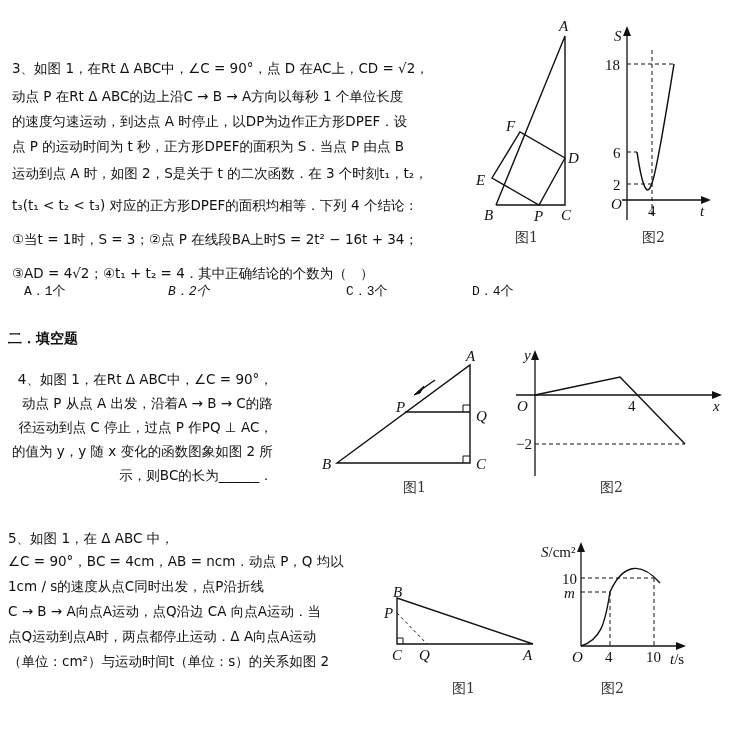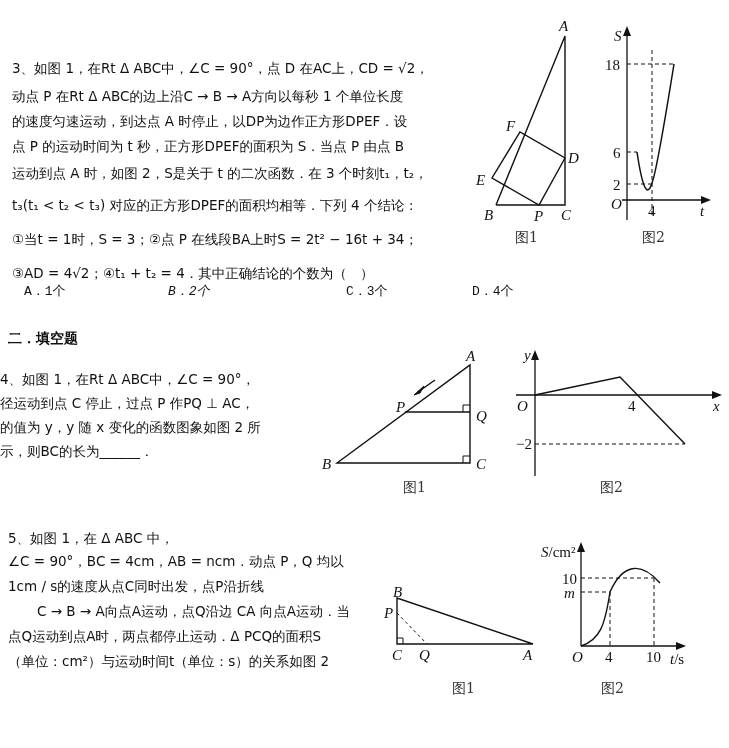--- a/index.html
+++ b/index.html
@@ -69,22 +69,23 @@
   <text x="642" y="242" class="cap" font-size="14" fill="#333">图2</text>
 </svg>
 
 <div class="abs opt" style="left:24px;top:282px;">A．1个</div>
 <div class="abs opt" style="left:168px;top:282px;font-style:italic;">B．2个</div>
 <div class="abs opt" style="left:328px;top:282px;margin-left:18px;">C．3个</div>
 <div class="abs opt" style="left:472px;top:282px;">D．4个</div>
 
 <div class="abs sec" style="left:8px;top:330px;">二．填空题</div>
 
-<div class="abs txt" style="left:0;top:366px;">
+<div class="abs txt" style="left:12px;top:366px;text-align:right;">
   <div style="height:24px;">4、如图 1，在Rt Δ ABC中，∠C = 90°，</div>
+  <div style="height:24px;">动点 P 从点 A 出发，沿着A → B → C的路</div>
   <div style="height:24px;">径运动到点 C 停止，过点 P 作PQ ⊥ AC，</div>
   <div style="height:24px;">的值为 y，y 随 x 变化的函数图象如图 2 所</div>
   <div style="height:24px;">示，则BC的长为______．</div>
 </div>
 
 <svg class="abs" style="left:310px;top:340px;" width="200" height="170" viewBox="310 340 200 170">
   <g stroke="#111" stroke-width="1.4" fill="none">
     <polygon points="337,463 470,365 470,463"></polygon>
     <line x1="405" y1="412" x2="470" y2="412"></line>
     <polyline points="463,412 463,405 470,405" stroke-width="1"></polyline>
@@ -118,22 +119,22 @@
     <text x="713" y="411" font-style="italic">x</text>
     <text x="516" y="449">−2</text>
   </g>
   <text x="600" y="492" class="cap" font-size="14" fill="#333">图2</text>
 </svg>
 
 <div class="abs txt" style="left:8px;top:528px;">
   <div style="height:20px;line-height:20px;">5、如图 1，在 Δ ABC 中，</div>
   <div style="height:25px;">∠C = 90°，BC = 4cm，AB = ncm．动点 P，Q 均以</div>
   <div style="height:25px;">1cm / s的速度从点C同时出发，点P沿折线</div>
-  <div style="height:25px;margin-left:29px;">C → B → A向点A运动，点Q沿边 CA 向点A运动．当</div>
-  <div style="height:25px;">点Q运动到点A时，两点都停止运动．Δ PCQ的面积S</div>
+  <div style="height:25px;">C → B → A向点A运动，点Q沿边 CA 向点A运动．当</div>
+  <div style="height:25px;">点Q运动到点A时，两点都停止运动．Δ A向点A运动</div>
   <div style="height:25px;">（单位：cm²）与运动时间t（单位：s）的关系如图 2</div>
 </div>
 
 <svg class="abs" style="left:380px;top:570px;" width="170" height="130" viewBox="380 570 170 130">
   <g stroke="#111" stroke-width="1.4" fill="none">
     <polygon points="397,598 397,644 533,644"></polygon>
     <line x1="397" y1="613" x2="427" y2="644" stroke-dasharray="3,3" stroke-width="1"></line>
     <polyline points="397,638 403,638 403,644" stroke-width="1"></polyline>
   </g>
   <g font-style="italic" font-size="15" fill="#111">

